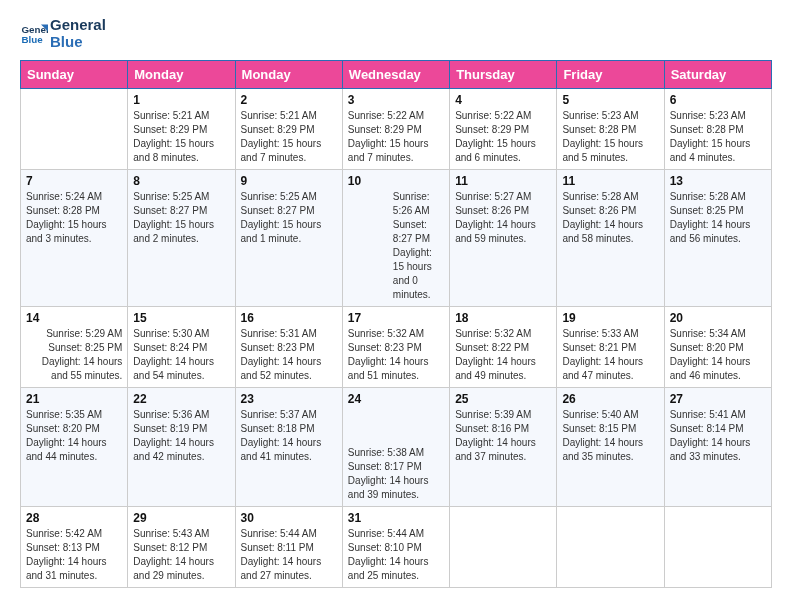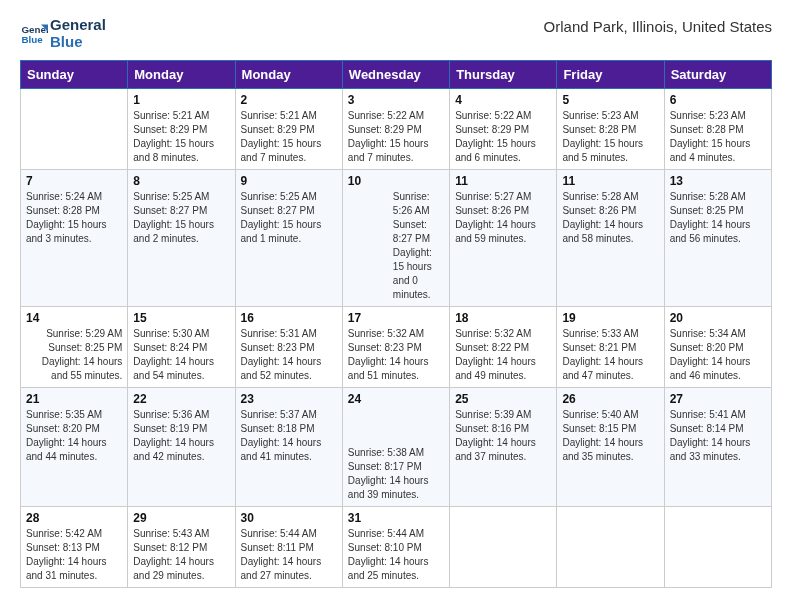--- a/index.html
+++ b/index.html
@@ -38,21 +38,21 @@
       font-size: 15px;
       color: #333;
       margin-top: 2px;
     }
     .calendar-table {
       width: 100%;
       border-collapse: collapse;
       font-size: 11px;
     }
     .calendar-table th {
-      background: #4c1d95;
+      background: #ec4899;
       color: #fff;
       text-align: left;
       padding: 6px 6px;
       font-size: 13px;
       font-weight: bold;
       border: 1px solid #2a6db5;
     }
     .calendar-table td {
       border: 1px solid #ccc;
       vertical-align: top;
@@ -89,21 +89,20 @@
       <text x="2" y="20" font-size="14" font-weight="bold" fill="#1a3a5c">General</text>
       <text x="2" y="34" font-size="14" font-weight="bold" fill="#1a6bb5">Blue</text>
       <polygon points="30,8 40,8 40,18" fill="#2a6db5"></polygon>
     </svg>
     <div>
       <div style="font-size:15px;font-weight:bold;color:#1a3a5c;">General</div>
       <div style="font-size:15px;font-weight:bold;color:#2a6db5;">Blue</div>
     </div>
   </div>
   <div class="title-block">
-    <div class="location-title">Orland Park, Illinois, United States</div>
   </div>
 </div>
 
 <table class="calendar-table">
   <thead>
     <tr>
     <th>Sunday</th>
         <th>Monday</th>
         <th>Monday</th>
         <th>Wednesday</th>

